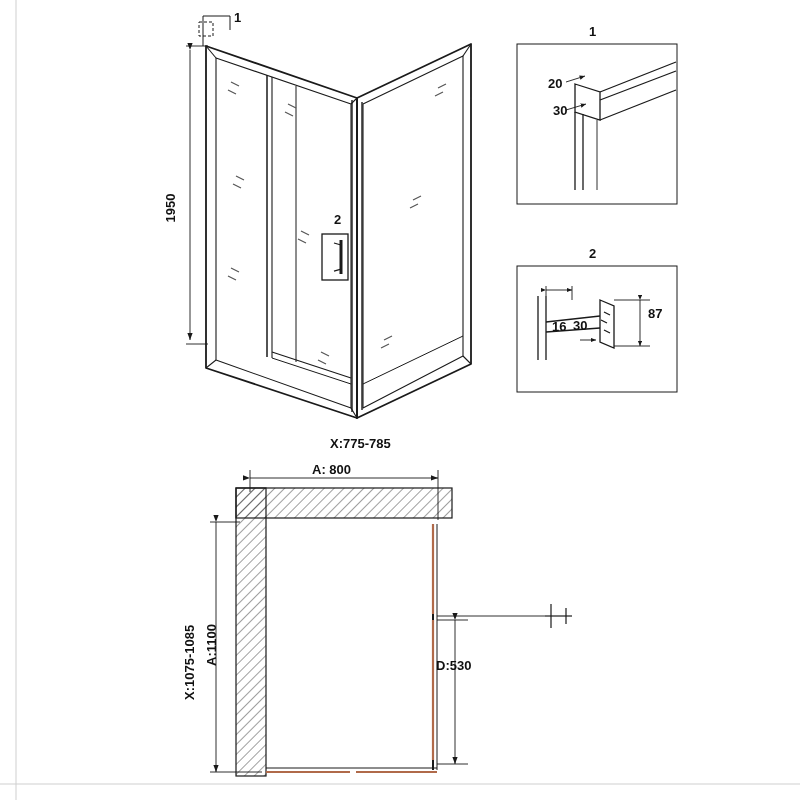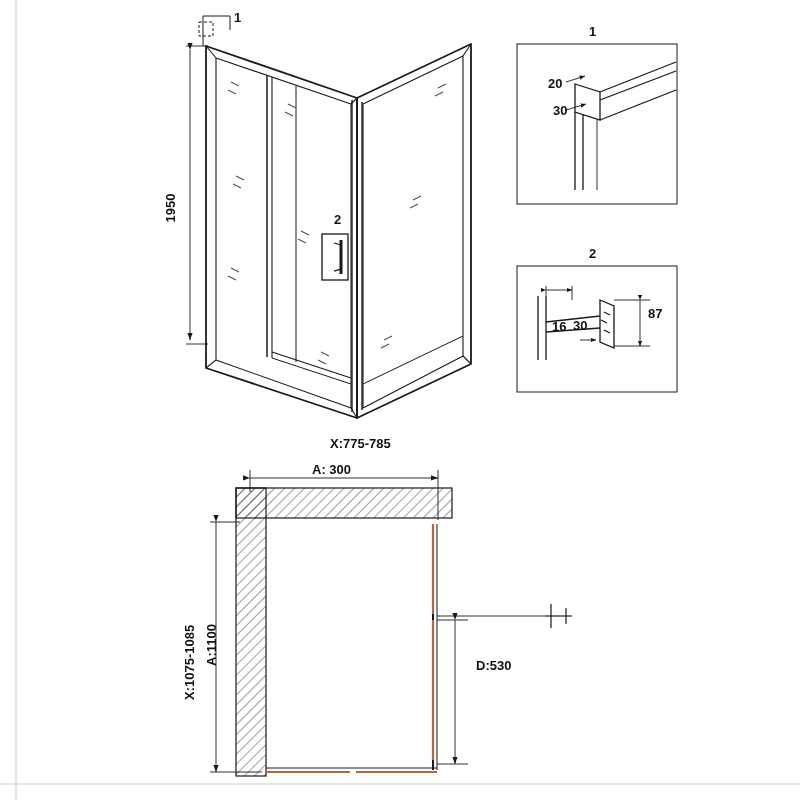--- a/index.html
+++ b/index.html
@@ -183,18 +183,18 @@
 
 <div class="lbl b" style="left:589px;top:24px;">1</div>
 <div class="lbl b" style="left:548px;top:76px;">20</div>
 <div class="lbl b" style="left:553px;top:103px;">30</div>
 
 <div class="lbl b" style="left:589px;top:246px;">2</div>
 <div class="lbl b" style="left:552px;top:275px;margin-top:44px;">16</div>
 <div class="lbl b" style="left:573px;top:318px;">30</div>
 <div class="lbl b" style="left:648px;top:306px;">87</div>
 
-<div class="lbl b" style="left:312px;top:462px;">A: 300</div>
+<div class="lbl b" style="left:312px;top:462px;">A: 800</div>
 <div class="lbl b rot" style="left:182px;top:700px;transform:rotate(-90deg);">X:1075-1085</div>
 <div class="lbl b rot" style="left:204px;top:666px;transform:rotate(-90deg);">A:1100</div>
-<div class="lbl b" style="left:476px;top:658px;">D:530</div>
+<div class="lbl b" style="left:436px;top:658px;">D:530</div>
 
 </div>
 
 </body></html>

